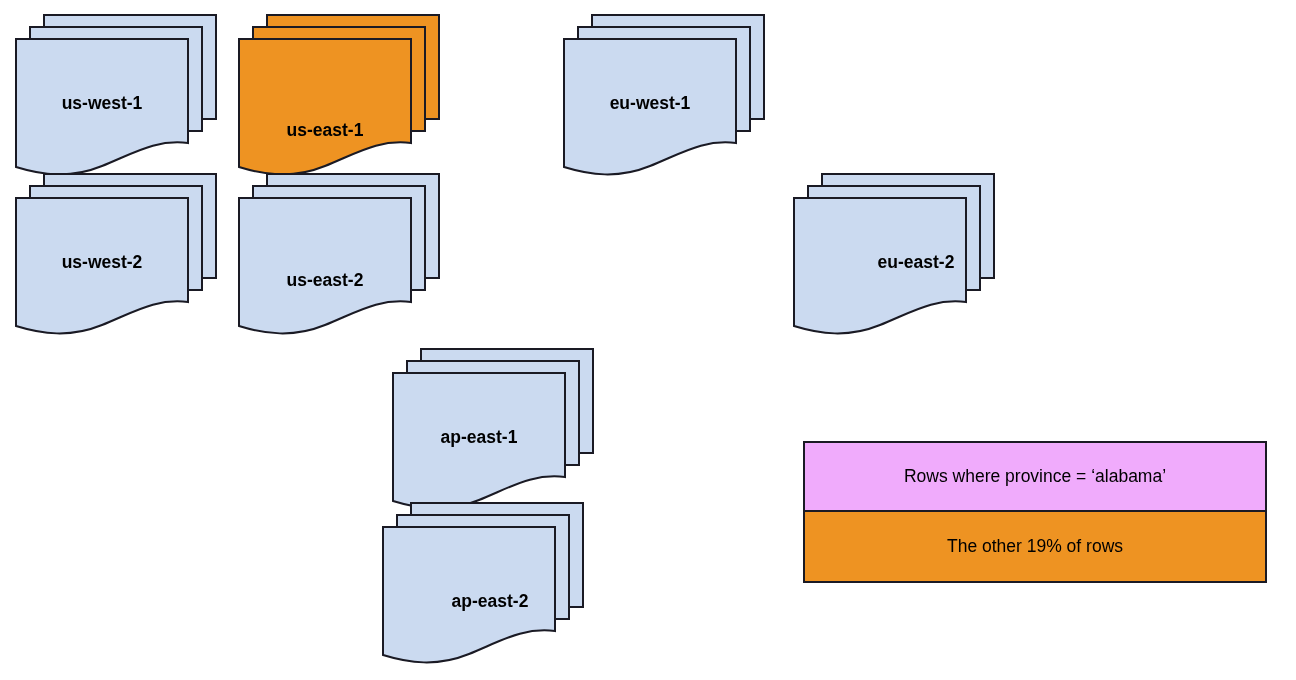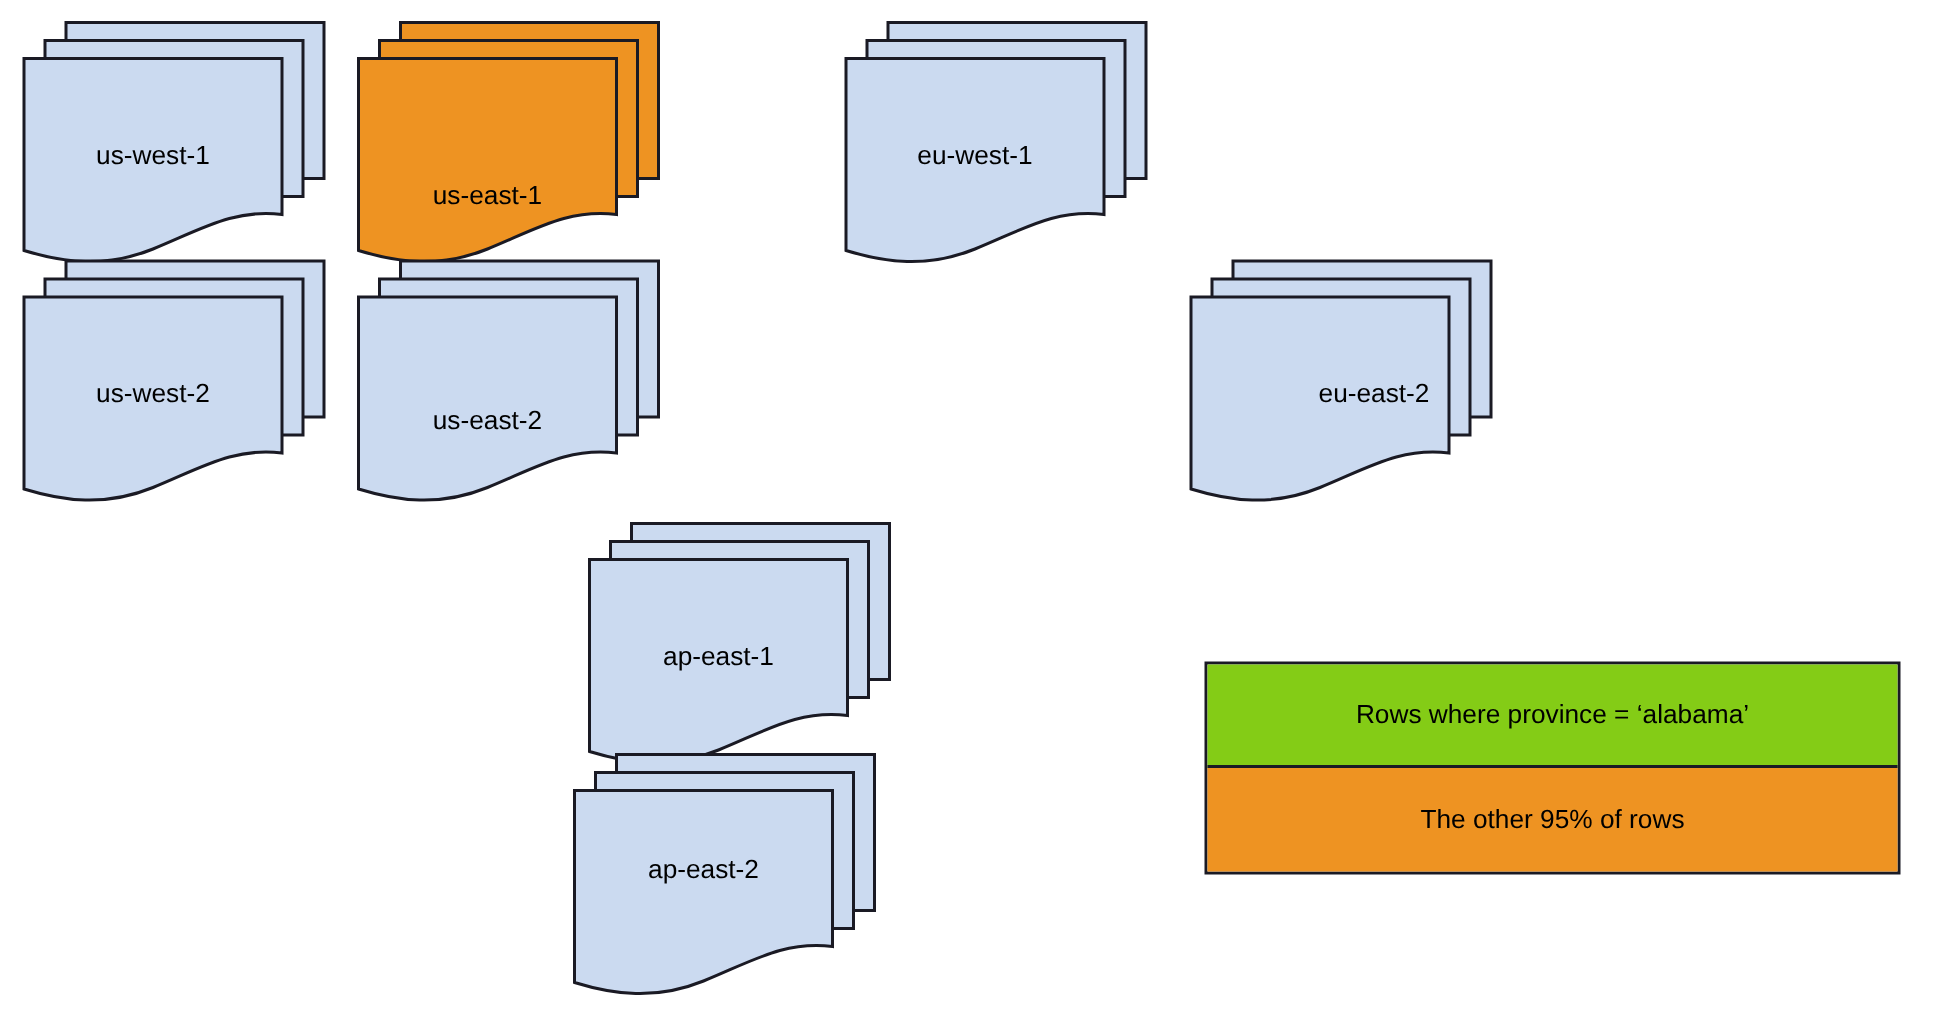--- a/index.html
+++ b/index.html
@@ -21,20 +21,21 @@
     left: 0;
     top: 0;
     width: 1296px;
     height: 680px;
   }
 
   .stack {
     position: absolute;
     width: 170px;
     height: 160px;
+    font-weight: bold;
   }
   .stack svg {
     display: block;
     width: 200px;
     height: 160px;
     overflow: visible;
   }
   .stack-label {
     position: absolute;
     left: 0;
@@ -61,21 +62,21 @@
   .legend-row {
     height: 50%;
     display: flex;
     align-items: center;
     justify-content: center;
     box-sizing: border-box;
     font-size: 17.5px;
     color: #000000;
   }
   .legend-row.blue {
-    background: #84cc16;
+    background: #f0abfc;
     border-bottom: 2px solid #1a1a24;
   }
   .legend-row.orange {
     background: #ee9322;
   }
 </style>
 </head>
 <body>
 
 <div id="canvas">
@@ -134,24 +135,24 @@
         <path d="M 0 0 L 172 0 L 172 104 C 140 100 118 114 86 127 C 54 140 26 136 0 128 Z" transform="translate(0,27)" fill="#cbdaf0" stroke="#1a1a24" stroke-width="2" stroke-linejoin="miter"></path>
       </svg>
       <div class="stack-label" style="top: 83px;">ap-east-1</div>
     </div>
     <div class="stack" style="left: 383px; top: 500px;">
       <svg viewBox="0 0 200 160" width="200" height="160">
         <path d="M 0 0 L 172 0 L 172 104 L 0 104 Z" transform="translate(28,3)" fill="#cbdaf0" stroke="#1a1a24" stroke-width="2" stroke-linejoin="miter"></path>
         <path d="M 0 0 L 172 0 L 172 104 L 0 104 Z" transform="translate(14,15)" fill="#cbdaf0" stroke="#1a1a24" stroke-width="2" stroke-linejoin="miter"></path>
         <path d="M 0 0 L 172 0 L 172 104 C 140 100 118 114 86 127 C 54 140 26 136 0 128 Z" transform="translate(0,27)" fill="#cbdaf0" stroke="#1a1a24" stroke-width="2" stroke-linejoin="miter"></path>
       </svg>
-      <div class="stack-label" style="top: 71px;">ap-east-2</div>
+      <div class="stack-label" style="top: 93px; padding-left: 21px;">ap-east-2</div>
     </div>
   </div>
 
 <div class="legend">
   <div class="legend-row blue">
     <span>Rows where province = ‘alabama’</span>
   </div>
   <div class="legend-row orange">
-    <span>The other 95% of rows</span>
+    <span>The other 19% of rows</span>
   </div>
 </div>
 
 </body></html>

